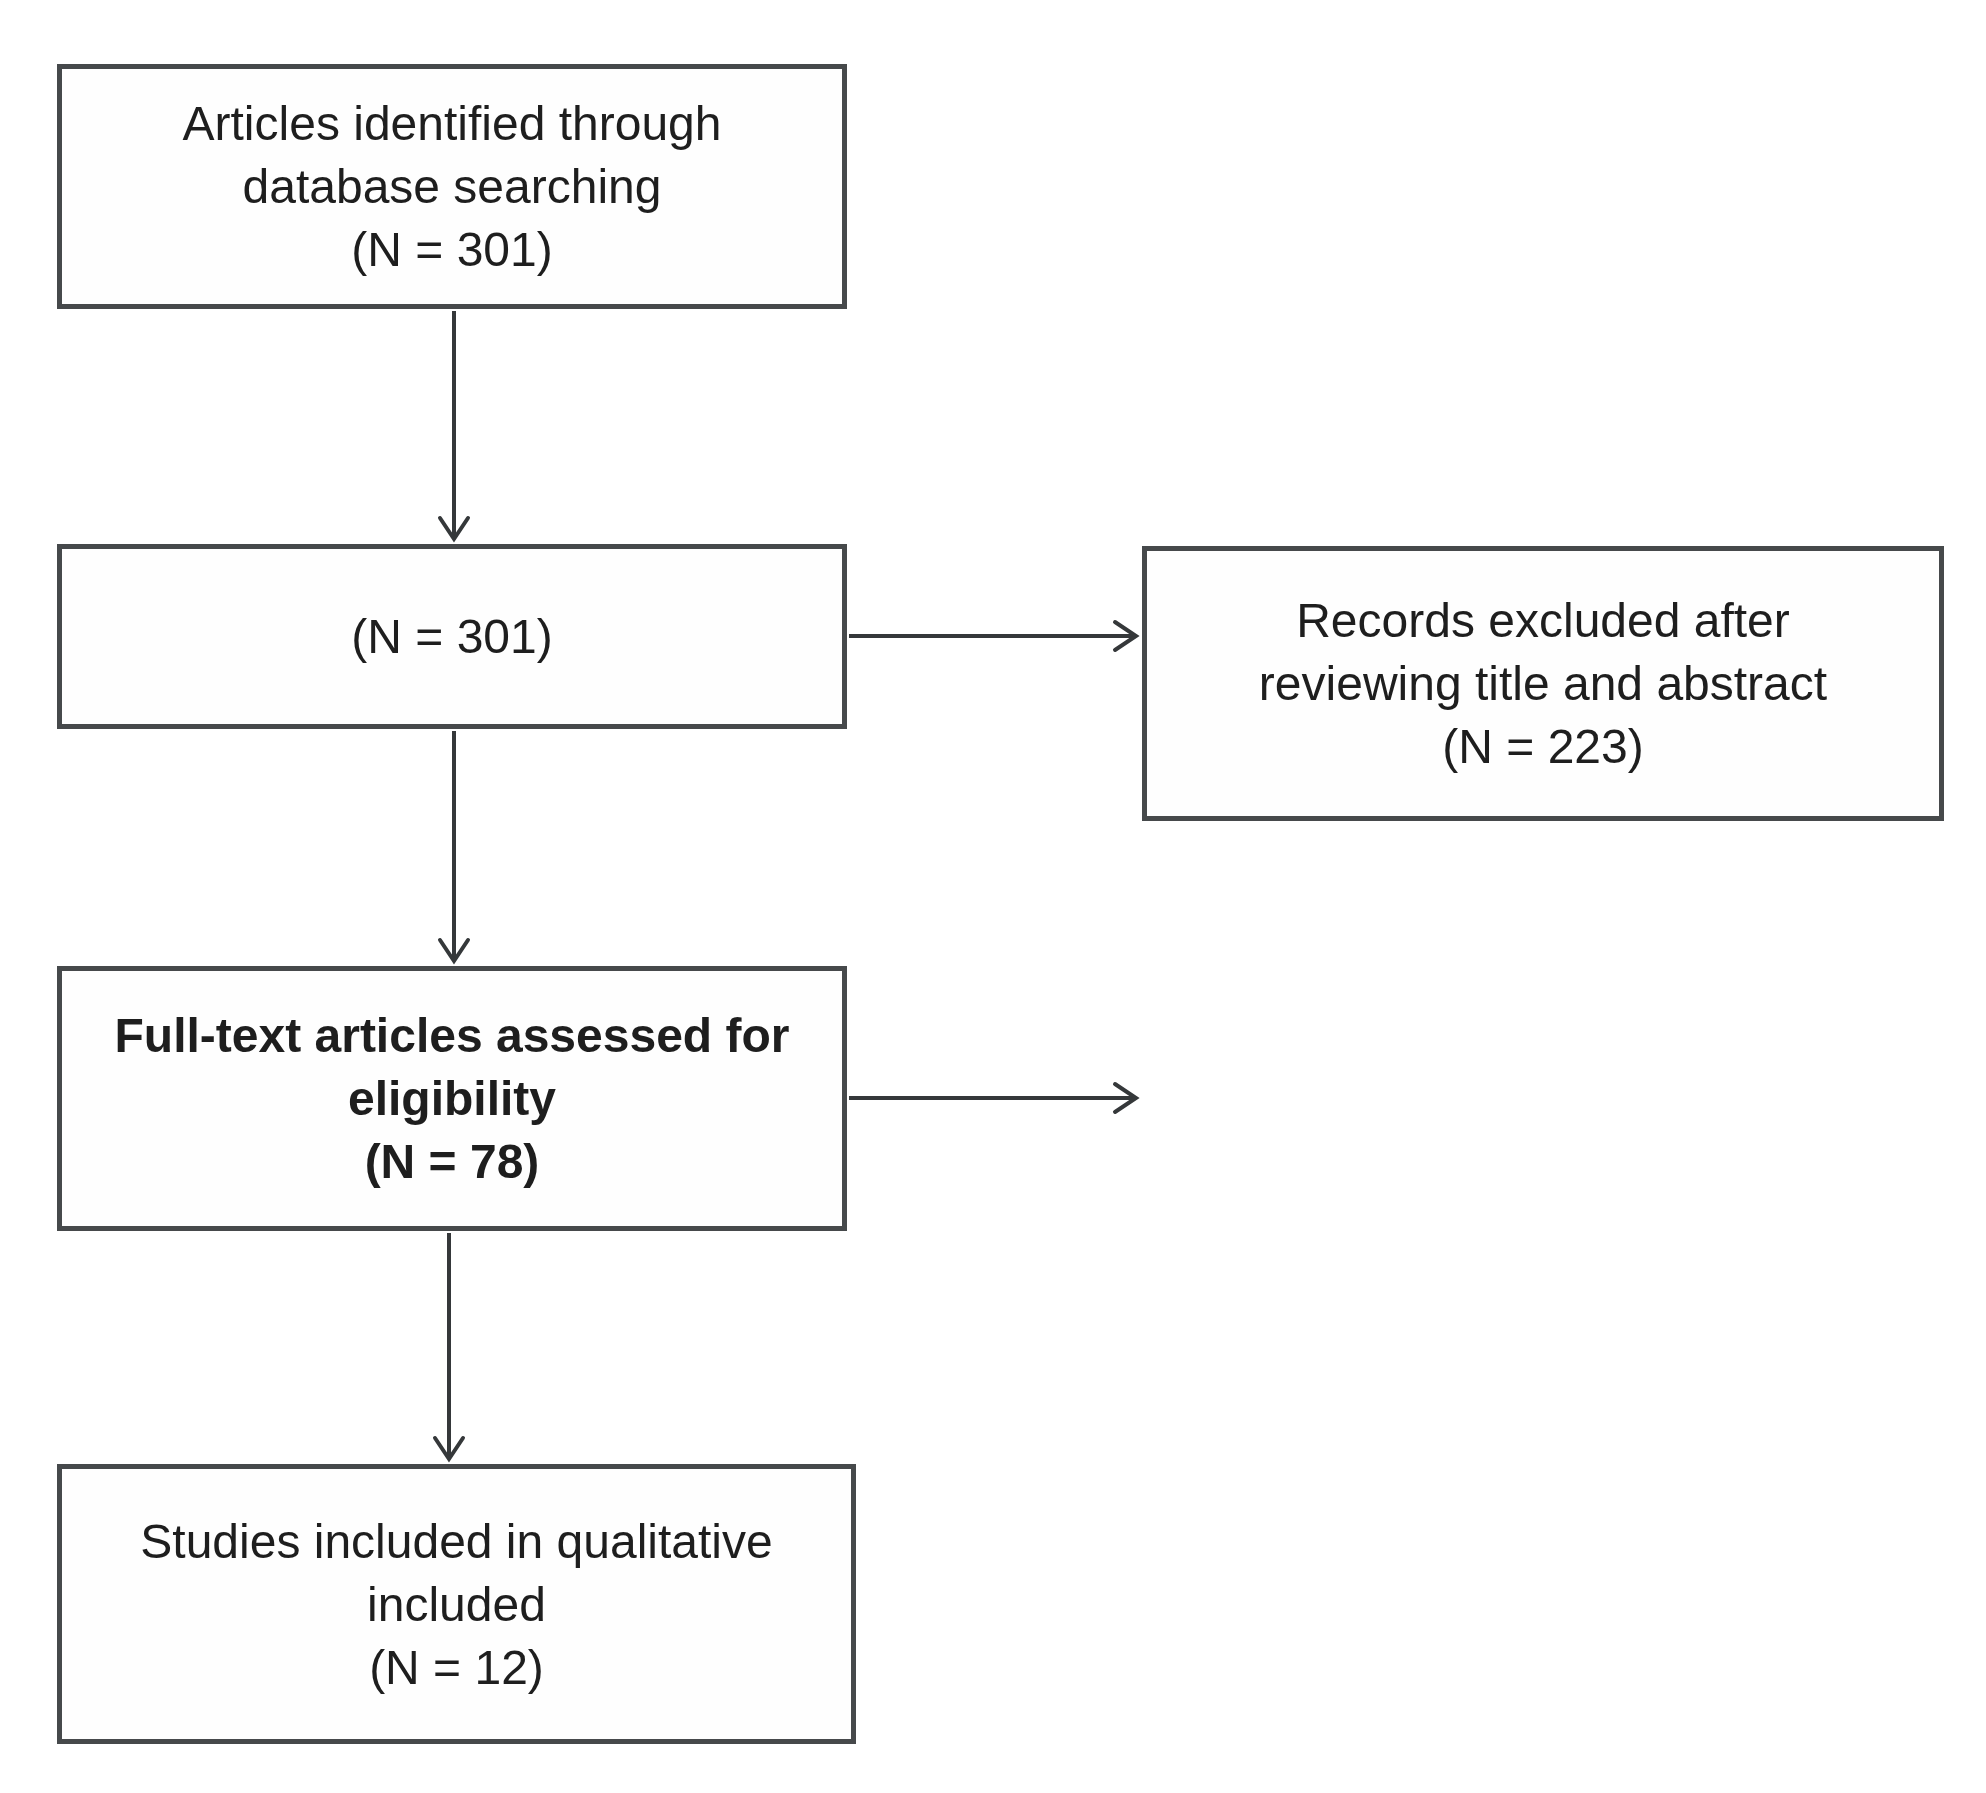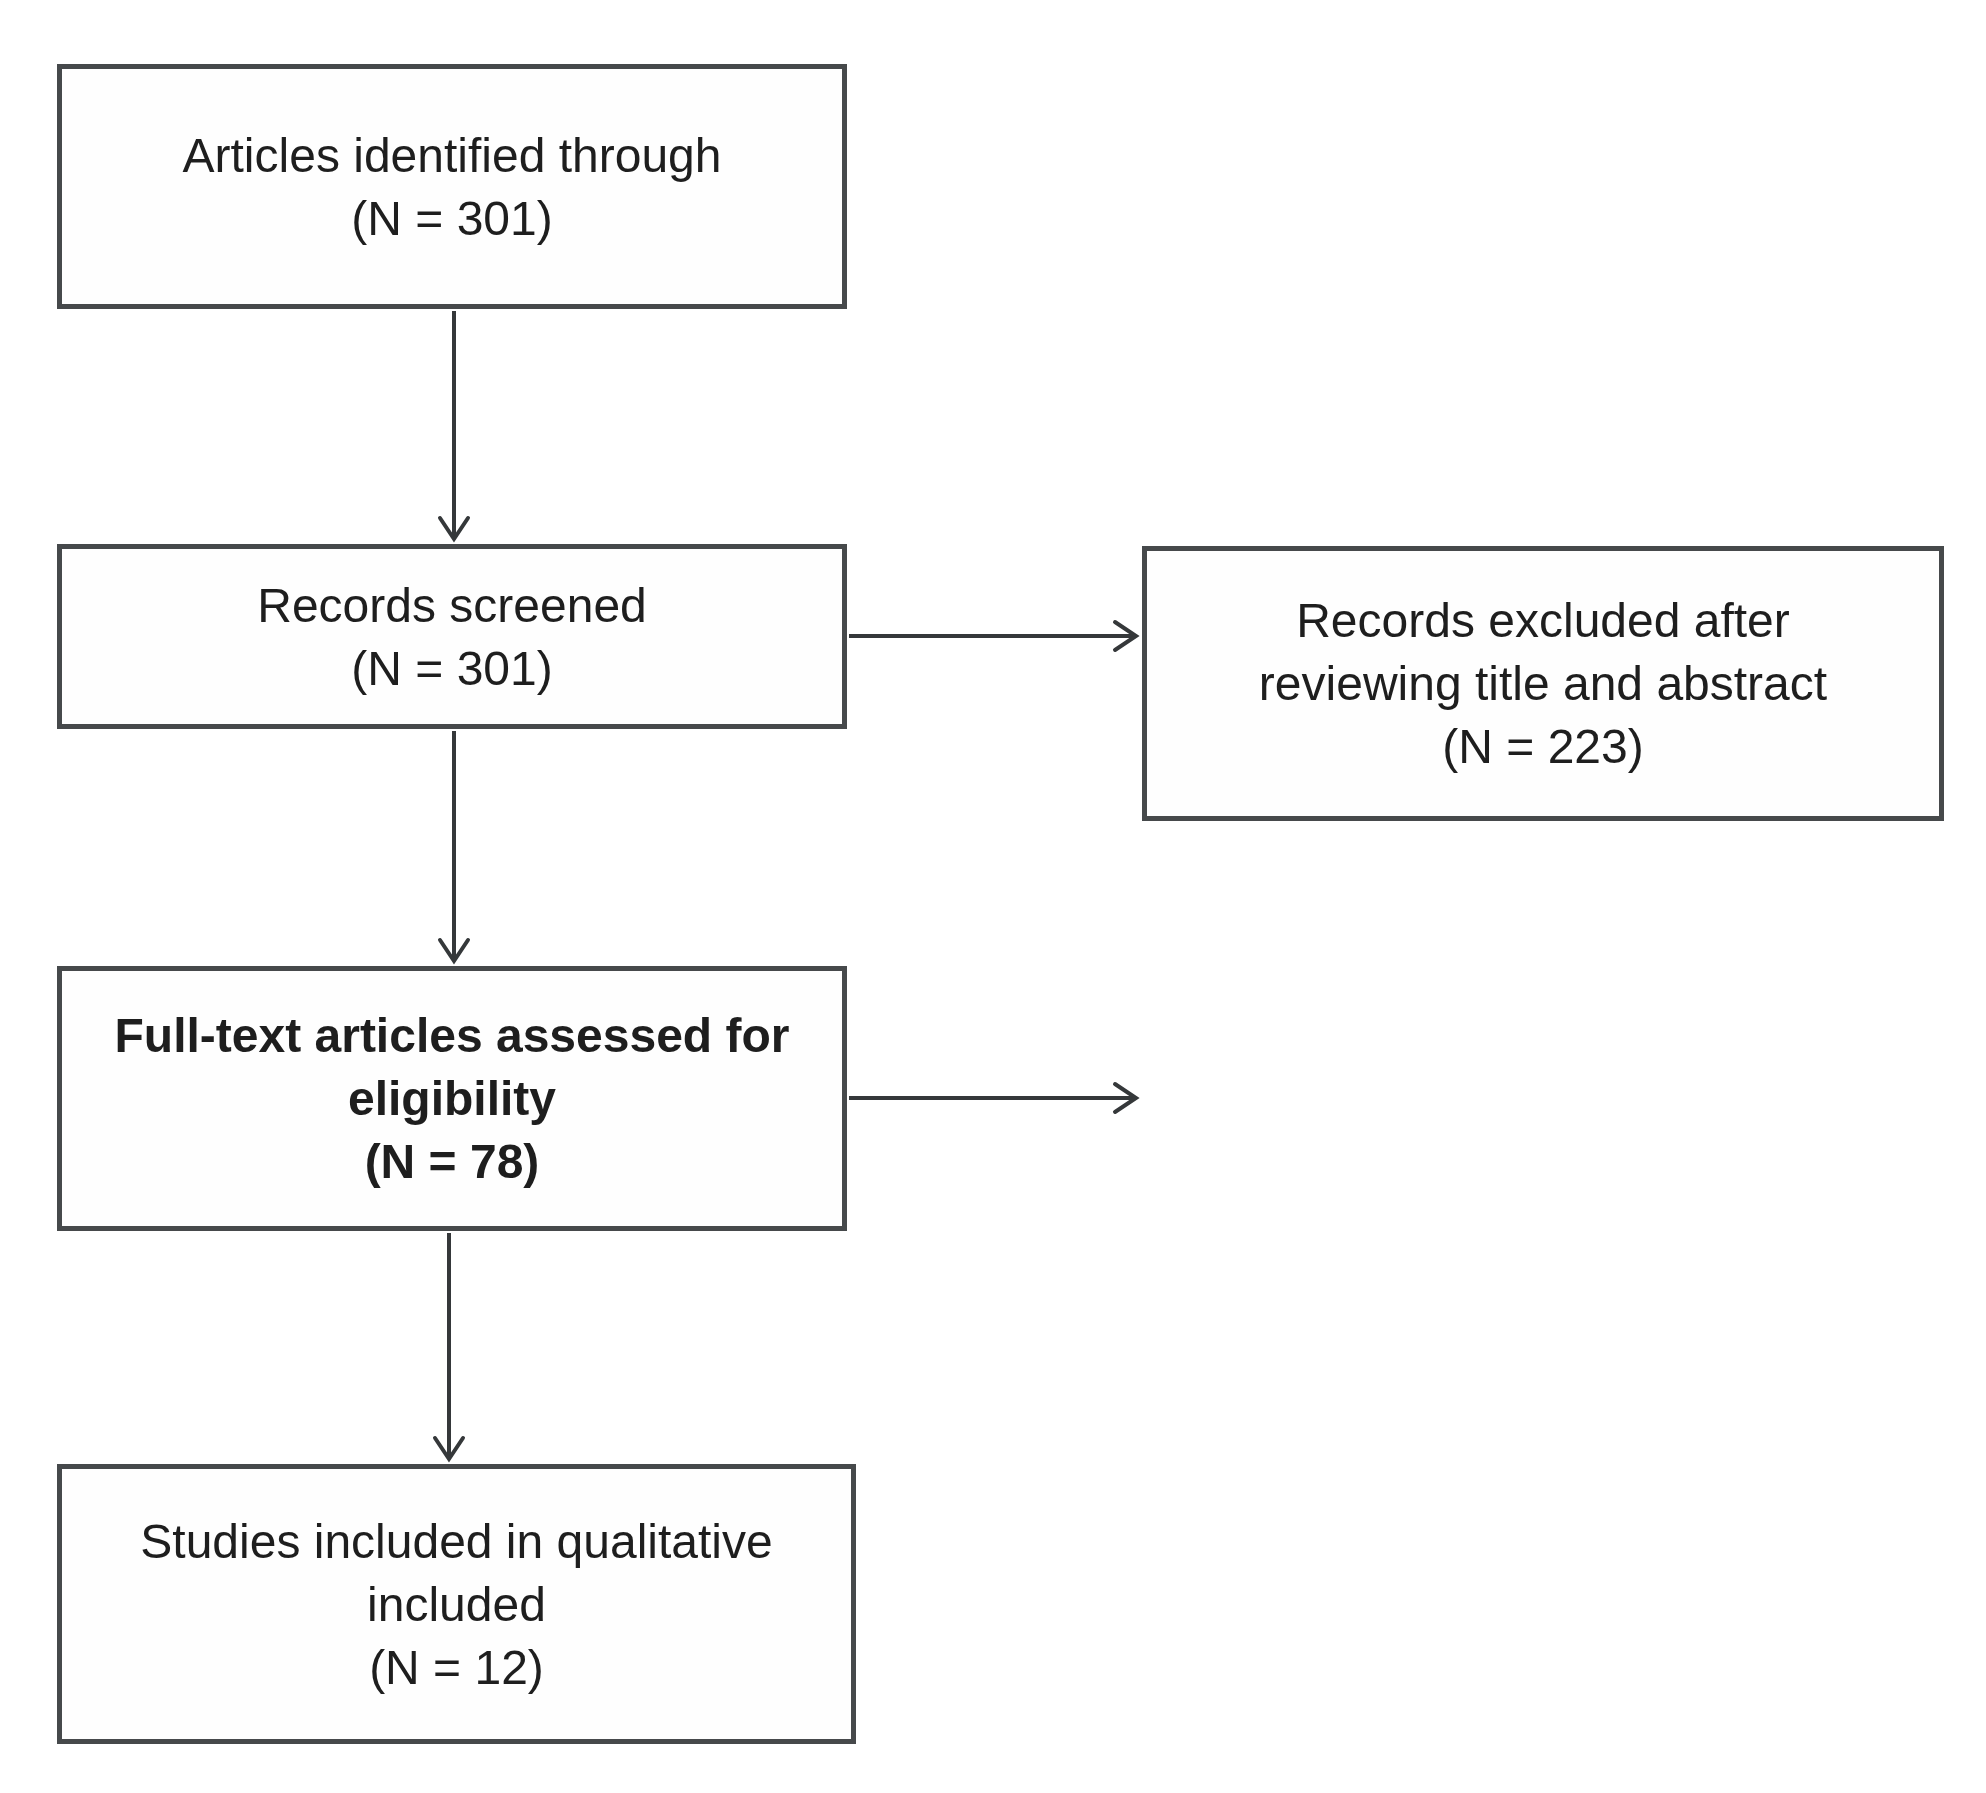--- a/index.html
+++ b/index.html
@@ -54,25 +54,25 @@
   #box-ft-excluded     { left: 1142px; top: 950px;  width: 802px; height: 635px; }
   #box-included        { left: 57px;   top: 1448px; width: 799px; height: 280px; }
 </style>
 </head>
 <body>
 
 <div class="canvas">
 
   <div class="box" id="box-identified">
     <div class="ln">Articles identified through</div>
+    <div class="ln">database searching</div>
     <div class="ln">(N = 301)</div>
   </div>
 
   <div class="box" id="box-screened">
-    <div class="ln">Records screened</div>
     <div class="ln">(N = 301)</div>
   </div>
 
   <div class="box" id="box-rec-excluded">
     <div class="ln">Records excluded after</div>
     <div class="ln">reviewing title and abstract</div>
     <div class="ln">(N = 223)</div>
   </div>
 
   <div class="box" id="box-ft-assessed">

